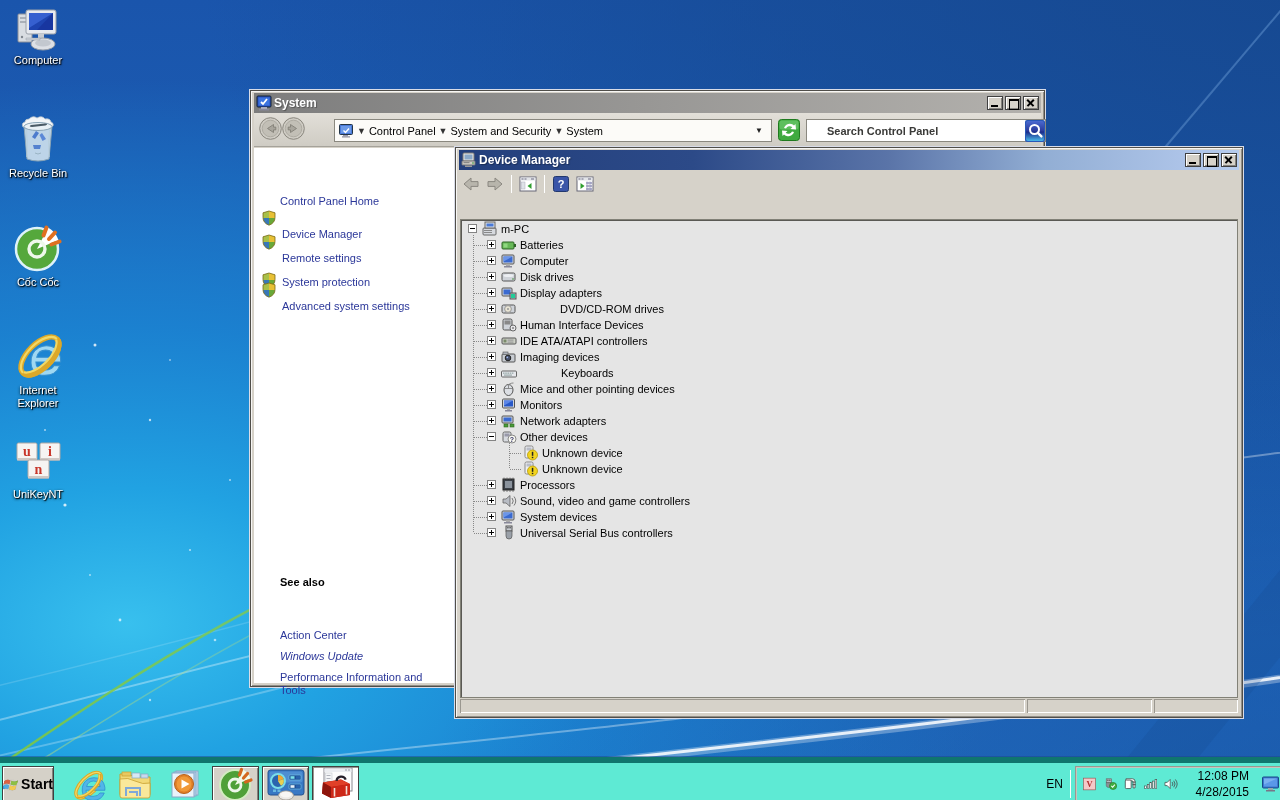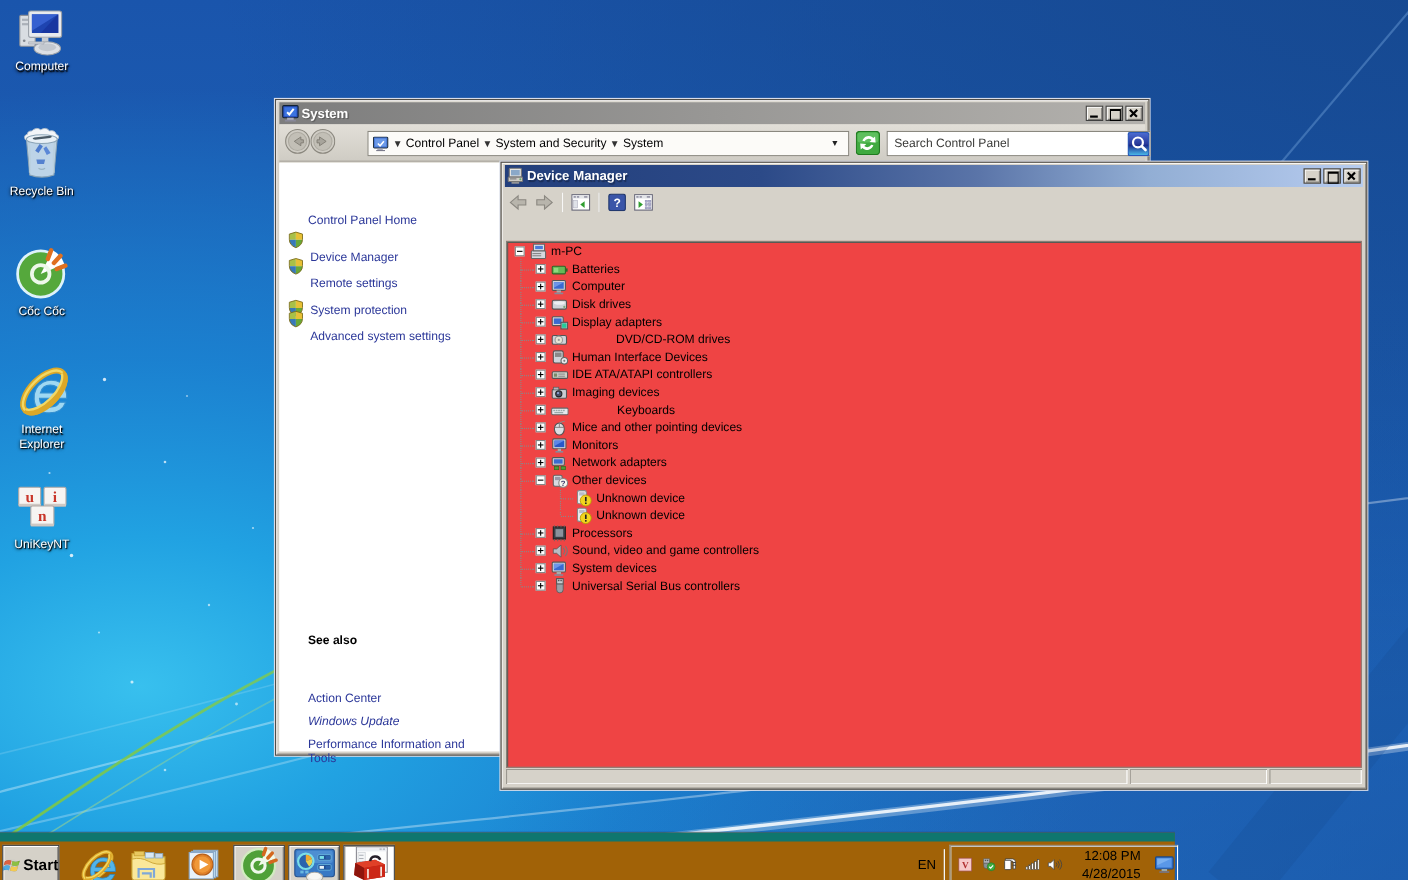--- a/index.html
+++ b/index.html
@@ -18,41 +18,41 @@
 .cbtn.cl:before, .cbtn.cl:after { content:''; position:absolute; left:2px; top:5px; width:9px; height:1.6px; background:#000; }
 .cbtn.cl:before { transform:rotate(45deg); } .cbtn.cl:after { transform:rotate(-45deg); }
 
 #syswin { left:250px; top:90px; width:795px; height:597px; }
 #syswin .tbar { background:linear-gradient(90deg,#7d7d7d,#b3b1ad); }
 #systb { height:34px; margin:0 3px; background:linear-gradient(#e2dfd8,#cfccc4); border-bottom:1px solid #a5a29a; display:flex; align-items:center; position:relative; }
 #sysbody { position:absolute; left:3px; right:3px; top:57px; bottom:3px; background:#fff; }
 #addrbar { position:absolute; left:80px; top:6px; width:438px; height:23px; background:#fcfbf8; border:1px solid #8a887f; display:flex; align-items:center; font-size:11px; color:#000; }
 .crumbsep { font-size:9px; color:#333; padding:0 3px; }
 #searchbox { position:absolute; left:552px; top:6px; width:240px; height:23px; background:#fff; border:1px solid #8a887f; display:flex; align-items:center; }
-#searchbox .ph { flex:1; font-size:11px; color:#3a3a38; padding-left:6px; }
+#searchbox .ph { flex:1; font-size:11px; color:#3a3a38; padding-left:20px;font-weight:bold; }
 .navlink { color:#2b3799; font-size:11px; text-decoration:none;margin-top:32px; }
 #leftpane { position:absolute; left:0; top:0; width:203px; height:100%; background:#fff; }
 .shielditem { position:absolute; display:flex; align-items:center; gap:6px; }
 
 #dmwin { left:455px; top:147px; width:788px; height:571px; }
 #dmwin .tbar { background:linear-gradient(90deg,#233f7c,#2c4a88 30%,#5a74a8 55%,#92aed4 75%,#b0c6ea 95%,#b6ccee); }
 #dmmenu { height:21px; margin:0 3px; display:flex; align-items:center; font-size:11px; color:#000; border-bottom:1px solid #c6c3bb; }
 #dmmenu span { padding:3px 7px; }
 #dmtool { height:27px; margin:0 3px; display:flex; align-items:center; }
 .tsep { width:1px; height:18px; background:#a8a59c; border-right:1px solid #fff; margin:0 4px; }
 .tico { width:24px; height:22px; display:flex; align-items:center; justify-content:center; }
-#dmtree { position:absolute; left:4px; right:4px; top:71px; bottom:19px; background:#ef4444; border:1px solid #828177; box-shadow:inset 1px 1px 0 #5a5954; font-size:11px; }
+#dmtree { position:absolute; left:4px; right:4px; top:71px; bottom:19px; background:#e5e5e5; border:1px solid #828177; box-shadow:inset 1px 1px 0 #5a5954; font-size:11px; }
 #dmstatus { position:absolute; left:4px; right:4px; bottom:4px; height:14px; display:flex; gap:2px; }
 #dmstatus div { background:#d6d2c9; box-shadow: inset 1px 1px 0 #9a978f, inset -1px -1px 0 #fff; }
 .pm { width:9px; height:9px; border:1px solid #848484; background:#fff; position:absolute; }
 .pm:before { content:''; position:absolute; left:1px; right:1px; top:3px; height:1px; background:#000; }
 .pm.plus:after { content:''; position:absolute; top:1px; bottom:1px; left:3px; width:1px; background:#000; }
 
-#taskbar { position:absolute; left:0; top:757px; width:1068px; height:43px; background:#a16207;
-  border-top:8px solid #0f766e; box-shadow:0 -1px 0 rgba(30,70,140,0.5); }
+#taskbar { position:absolute; left:0; top:757px; width:1280px; height:43px; background:#5eead4;
+  border-top:6px solid #0f766e; box-shadow:0 -1px 0 rgba(30,70,140,0.5); }
 #startbtn { position:absolute; left:2px; top:3px; width:52px; height:36px; background:#d5d1c8;
   border:1px solid #404040; box-shadow: inset 1px 1px 0 #fff, inset -1px -1px 0 #84827d;
   display:flex; align-items:center; justify-content:center; gap:2px; font-weight:bold; font-size:14px; }
 .tbicon { position:absolute; top:3px; height:36px; display:flex; align-items:center; justify-content:center; }
 .tbbtn { background:#d5d1c8; border:1px solid #404040; box-shadow: inset 1px 1px 0 #fff, inset -1px -1px 0 #84827d; width:47px; }
 #tray { position:absolute; right:0; top:2px; height:38px; display:flex; align-items:center; }
 #traybox { display:flex; align-items:center; gap:7px; padding:0 2px 0 7px; height:37px; border:1px solid; border-color:#9a978f #fff #fff #9a978f; box-shadow:inset 1px 1px 0 #c8c5bd; margin-right:-3px; width:208px; }
 #clock { text-align:right; font-size:12px; line-height:16px; padding:0; margin-left:10px; white-space:nowrap; }
 </style></head>
 <body>

